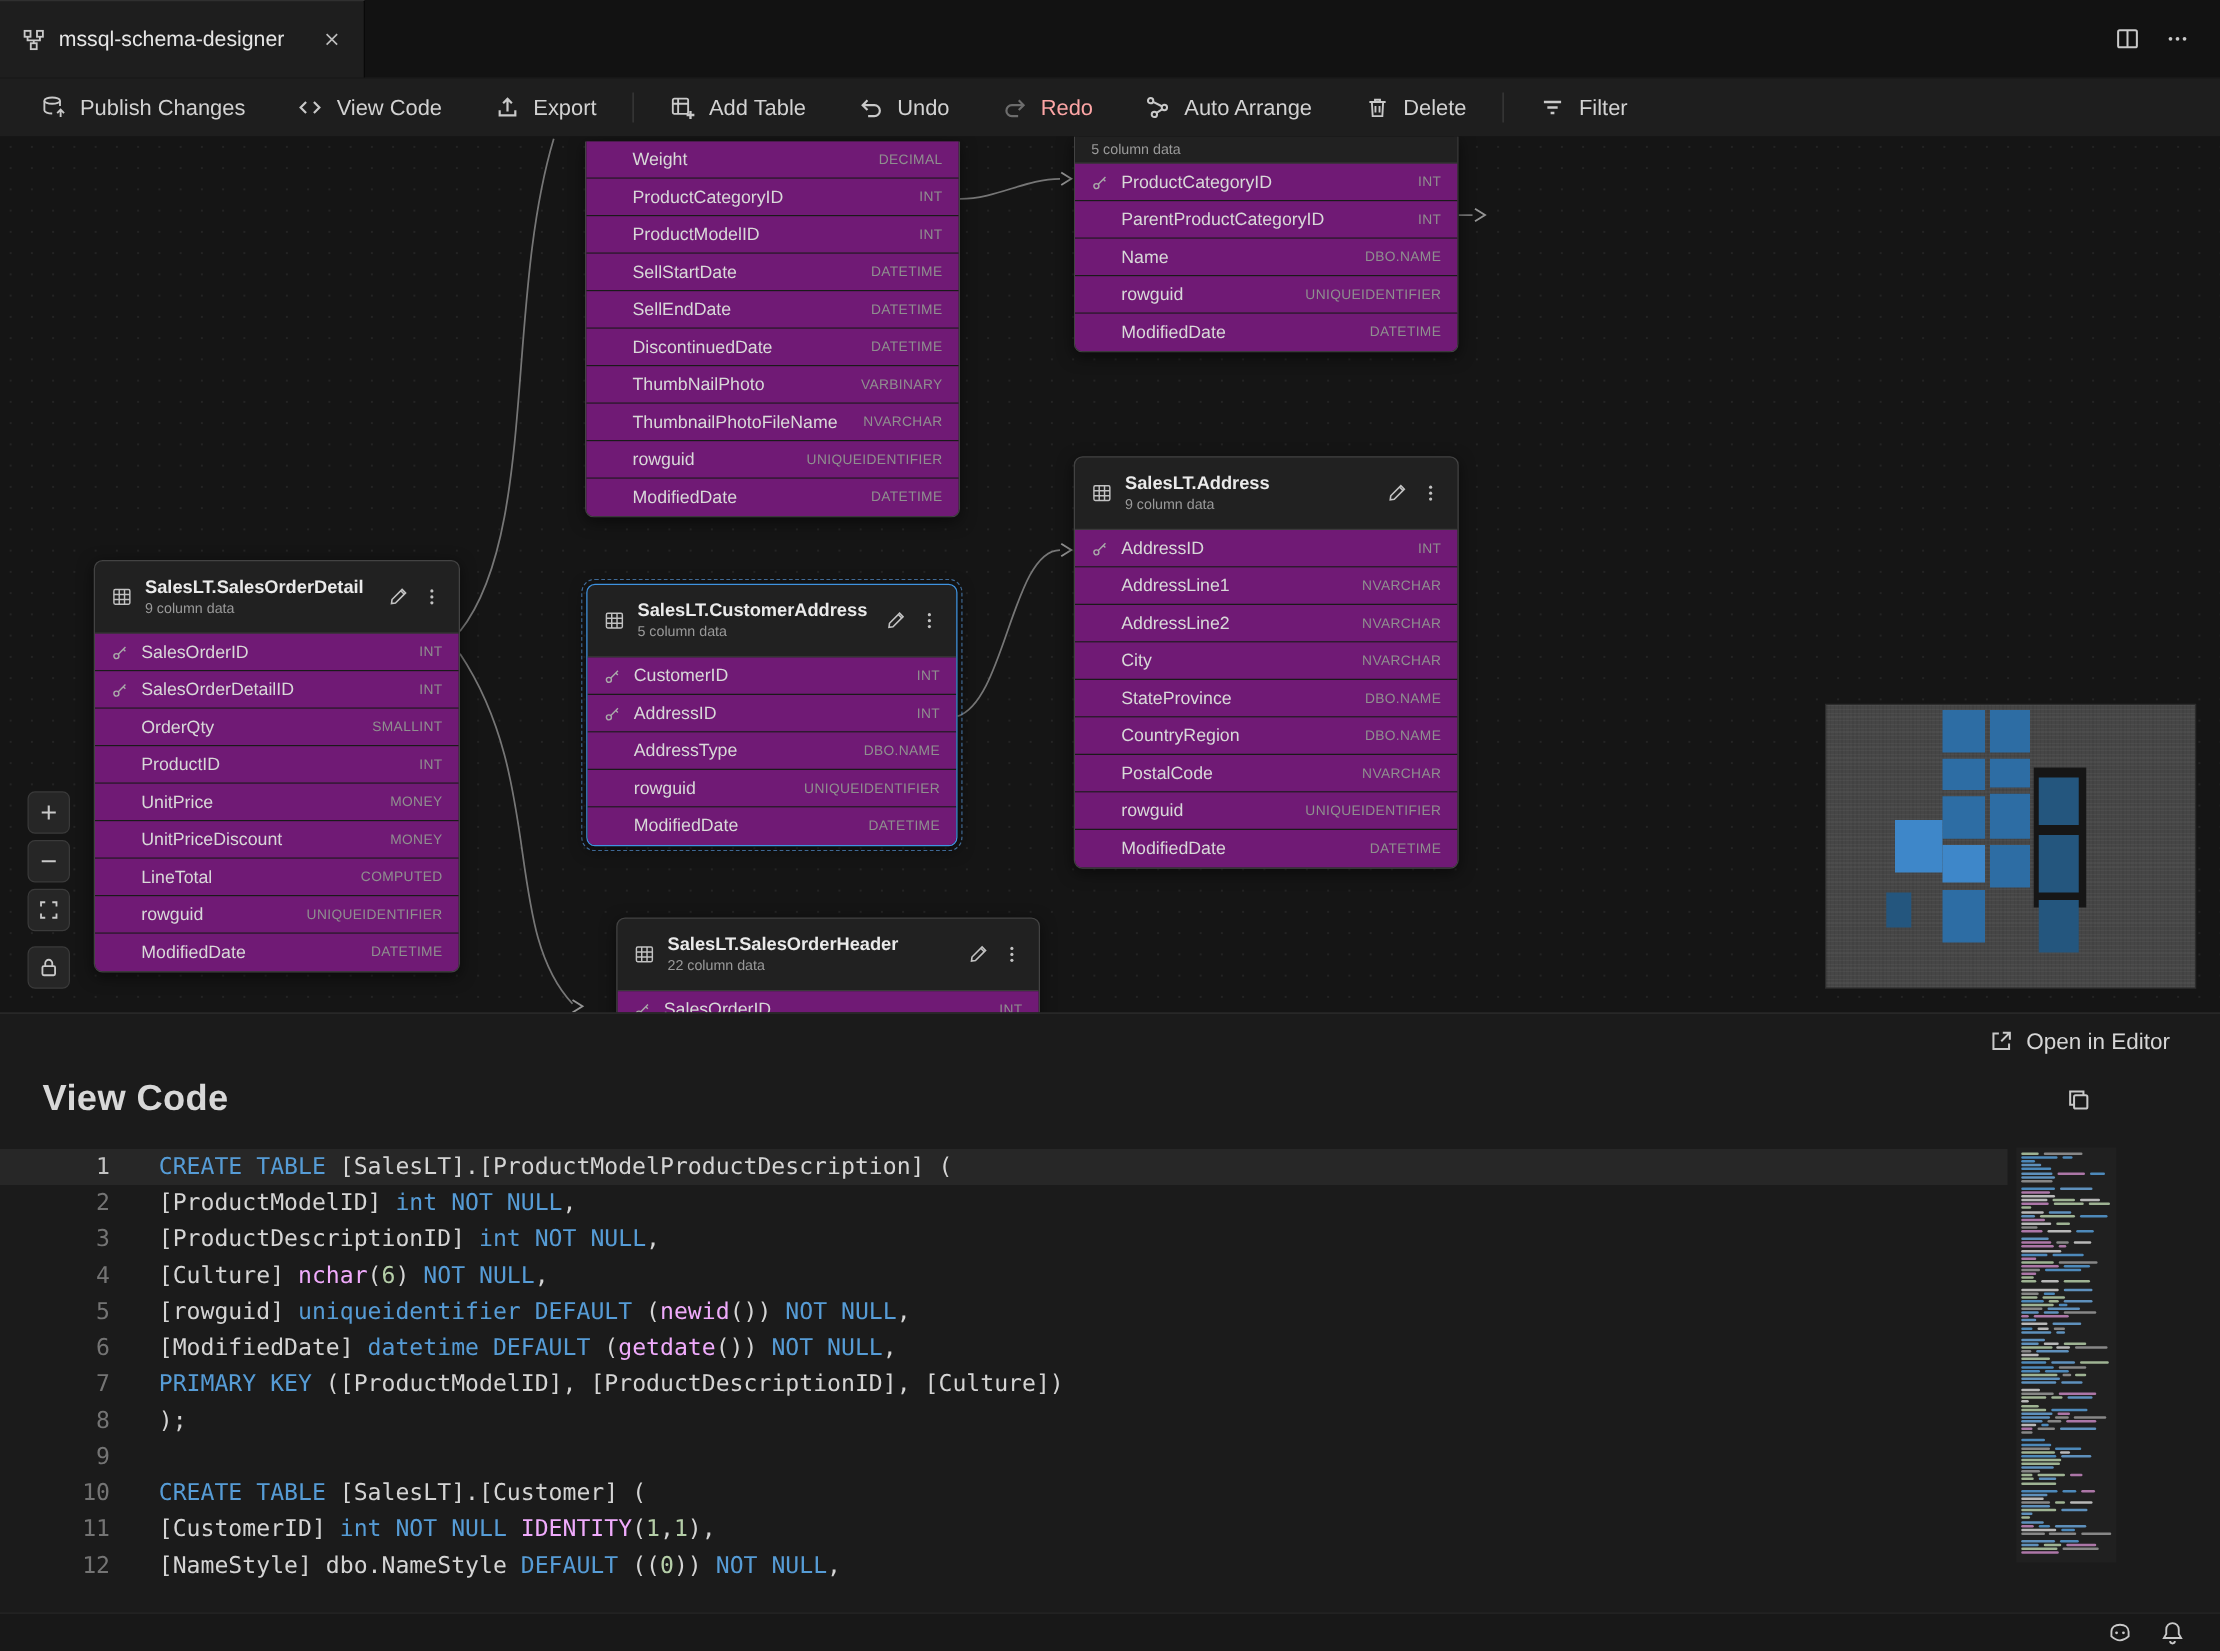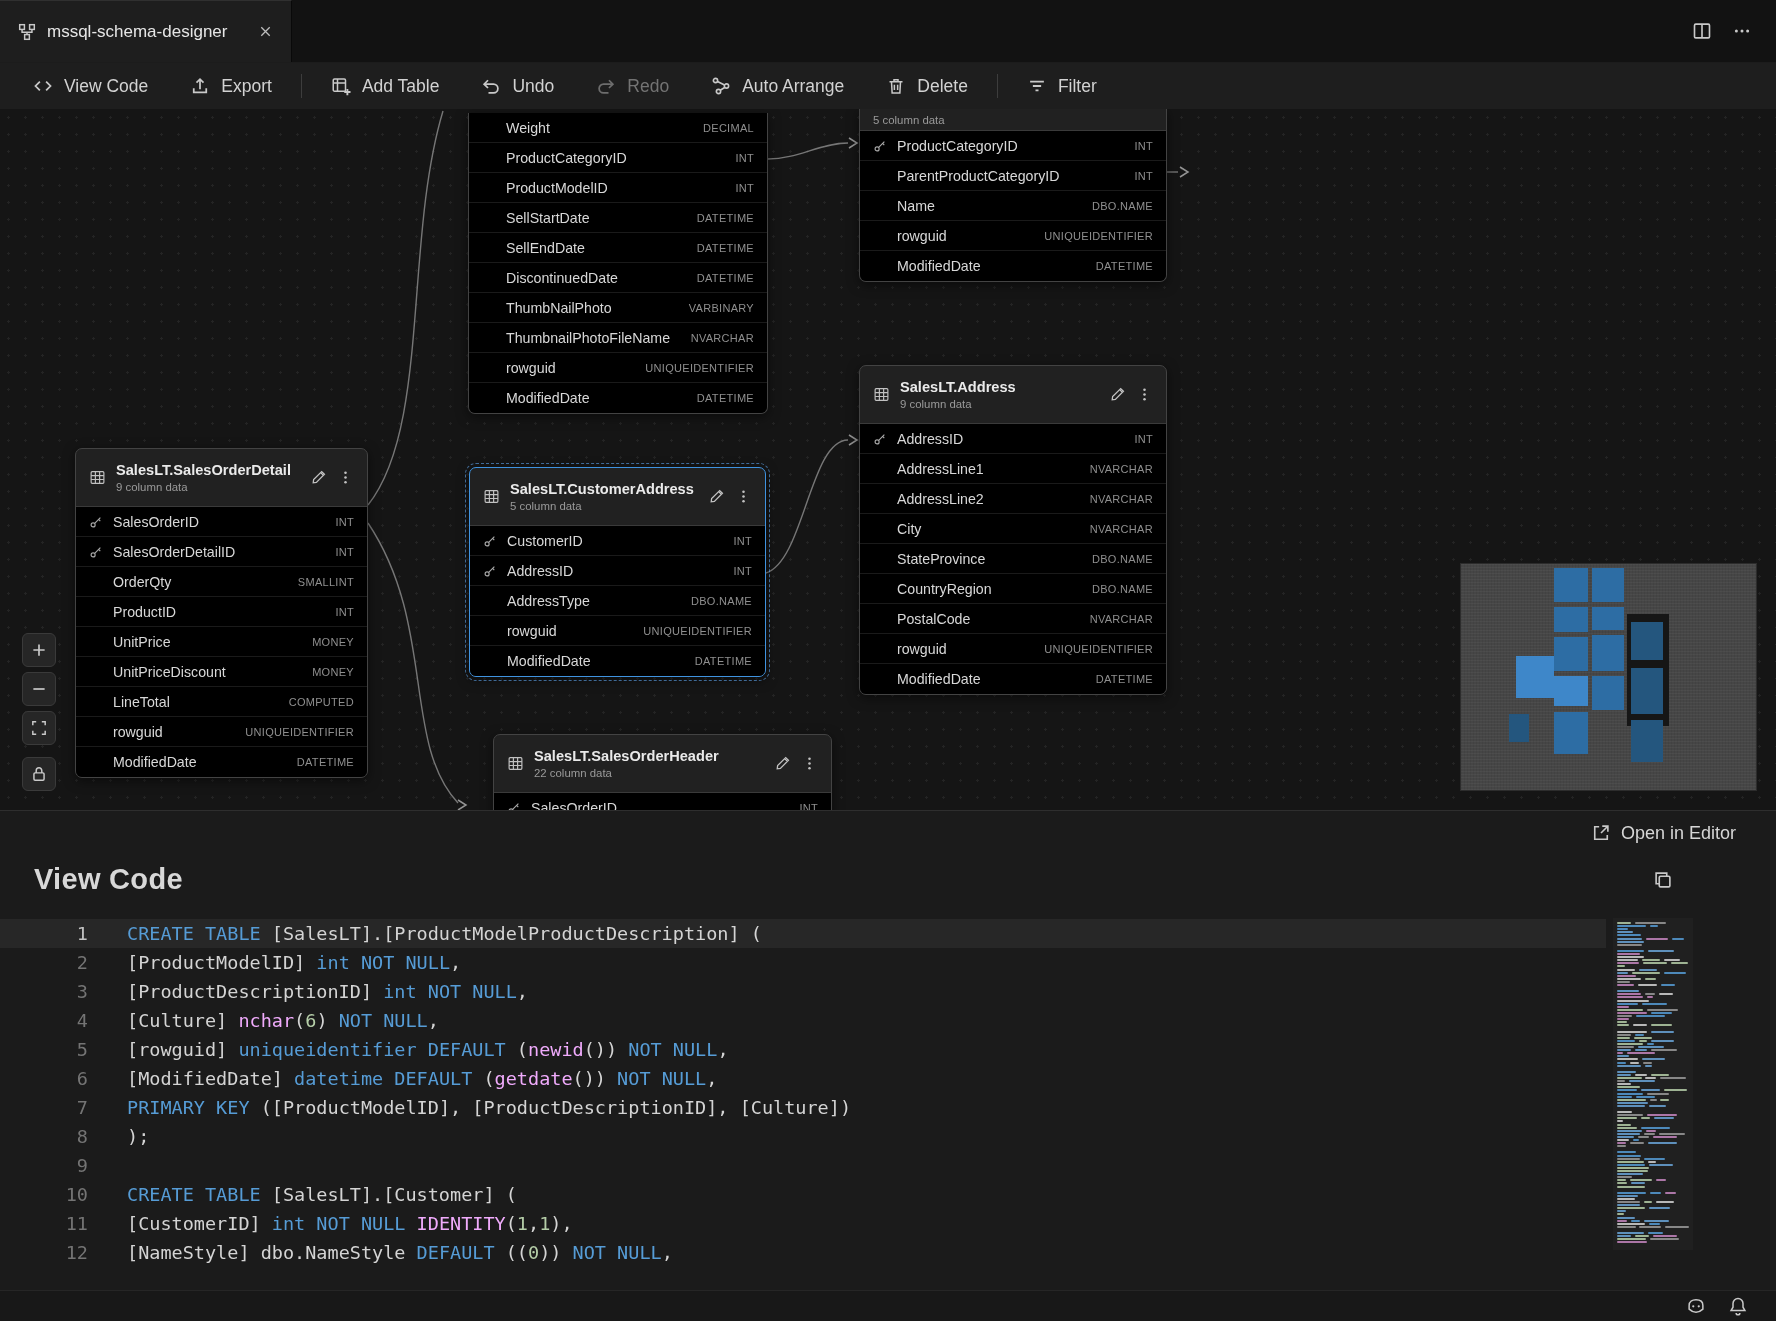--- a/index.html
+++ b/index.html
@@ -15,21 +15,21 @@
 .icon svg{width:18px;height:18px;display:block;}
 .tab-close{margin-left:auto;color:#bdbdbd;}
 .tab-close svg{width:15px;height:15px;}
 .tabbar-right{margin-left:auto;display:flex;align-items:center;gap:20px;padding-right:24px;}
 .tabbar-right .icon svg{width:20px;height:20px;}
 
 
 .toolbar{position:absolute;left:0;top:63px;width:100%;height:46px;background:#1e1e1e;display:flex;align-items:center;padding:0 12px;}
 .tb-item{display:flex;align-items:center;gap:11px;padding:0 21px;height:100%;font-size:17.5px;color:#d2d2d2;cursor:pointer;white-space:nowrap;}
 .tb-item .icon svg{width:20px;height:20px;}
-.tb-item.disabled{color:#737373;cursor:default;}
+.tb-item.disabled{color:#fca5a5;cursor:default;}
 .tb-item.disabled .icon{color:#6d6d6d;}
 .tb-sep{width:1px;height:24px;background:#3d3d3d;margin:0 8px;flex:none;}
 
 
 .canvas{position:absolute;left:0;top:109px;width:1776px;height:701px;background-color:#151515;background-image:radial-gradient(circle,#242424 1.2px,transparent 1.2px);background-size:17px 17px;overflow:hidden;}
 .edges{position:absolute;left:0;top:0;}
 .edge-path{fill:none;stroke:#8f8f8f;stroke-width:1.4;opacity:.8;}
 .edge-arrow{fill:none;stroke:#9b9b9b;stroke-width:1.5;opacity:.95;}
 
 .table-card{position:absolute;background:#212121;border:1px solid #434343;border-radius:7px;box-shadow:0 3px 12px rgba(0,0,0,.5);overflow:hidden;}
@@ -38,21 +38,21 @@
 .tc-header{display:flex;align-items:center;gap:10px;height:58px;padding:0 13px;border-bottom:1px solid #3a3a3a;}
 .tc-header .icon{color:#c2c2c2;}
 .tc-header .icon svg{width:17px;height:17px;}
 .hdr-text{flex:1;min-width:0;}
 .tc-title{font-size:14.6px;font-weight:700;color:#eaeaea;white-space:nowrap;}
 .tc-sub{font-size:11.4px;color:#9a9a9a;margin-top:3px;}
 .tc-header.partial{height:22px;padding:0 13px;}
 .tc-header.partial .tc-sub{margin:0;}
 .hdr-act{color:#b9b9b9;cursor:pointer;}
 .hdr-act svg{width:16px;height:16px;}
-.tc-row{display:flex;align-items:center;height:30px;padding:0 13px;border-bottom:1px solid #1a1a1a;background:#000000;}
+.tc-row{display:flex;align-items:center;height:30px;padding:0 13px;border-bottom:1px solid #1a1a1a;background:#701a75;}
 .tc-row:last-child{border-bottom:none;}
 .key-slot{width:24px;flex:none;display:flex;align-items:center;color:#a9a9a9;}
 .key-slot svg{width:14px;height:14px;}
 .cname{font-size:14.2px;color:#d8d8d8;white-space:nowrap;}
 .ctype{margin-left:auto;font-size:11px;color:#8f8f8f;letter-spacing:.3px;white-space:nowrap;}
 
 
 .zoom-panel{position:absolute;left:22px;top:524px;display:flex;flex-direction:column;gap:5px;}
 .zoom-btn{width:34px;height:34px;background:#262626;border:1px solid #3a3a3a;border-radius:6px;display:flex;align-items:center;justify-content:center;color:#d3d3d3;cursor:pointer;}
 .zoom-btn svg{width:18px;height:18px;}
@@ -122,20 +122,30 @@
           <svg viewBox="0 0 16 16" fill="currentColor">
             <circle cx="3.5" cy="8" r="1.2"></circle>
             <circle cx="8" cy="8" r="1.2"></circle>
             <circle cx="12.5" cy="8" r="1.2"></circle>
           </svg>
         </span>
       </div>
   </div>
 
   <div class="toolbar">
+      <div class="tb-item">
+        <span class="icon">
+          <svg viewBox="0 0 16 16" fill="none" stroke="currentColor" stroke-width="1.2">
+            <ellipse cx="7" cy="3.6" rx="5" ry="2"></ellipse>
+            <path d="M2 3.6v6.2c0 1.1 2.2 2 5 2M12 3.6V7"></path>
+            <path d="M12.4 14V9.7M10.2 11.6l2.2-2.2 2.2 2.2"></path>
+          </svg>
+        </span>
+        <span class="tb-label">Publish Changes</span>
+      </div>
       <div class="tb-item">
         <span class="icon">
           <svg viewBox="0 0 16 16" fill="none" stroke="currentColor" stroke-width="1.4">
             <path d="M5.5 4.5 2 8l3.5 3.5M10.5 4.5 14 8l-3.5 3.5"></path>
           </svg>
         </span>
         <span class="tb-label">View Code</span>
       </div>
       <div class="tb-item">
         <span class="icon">

